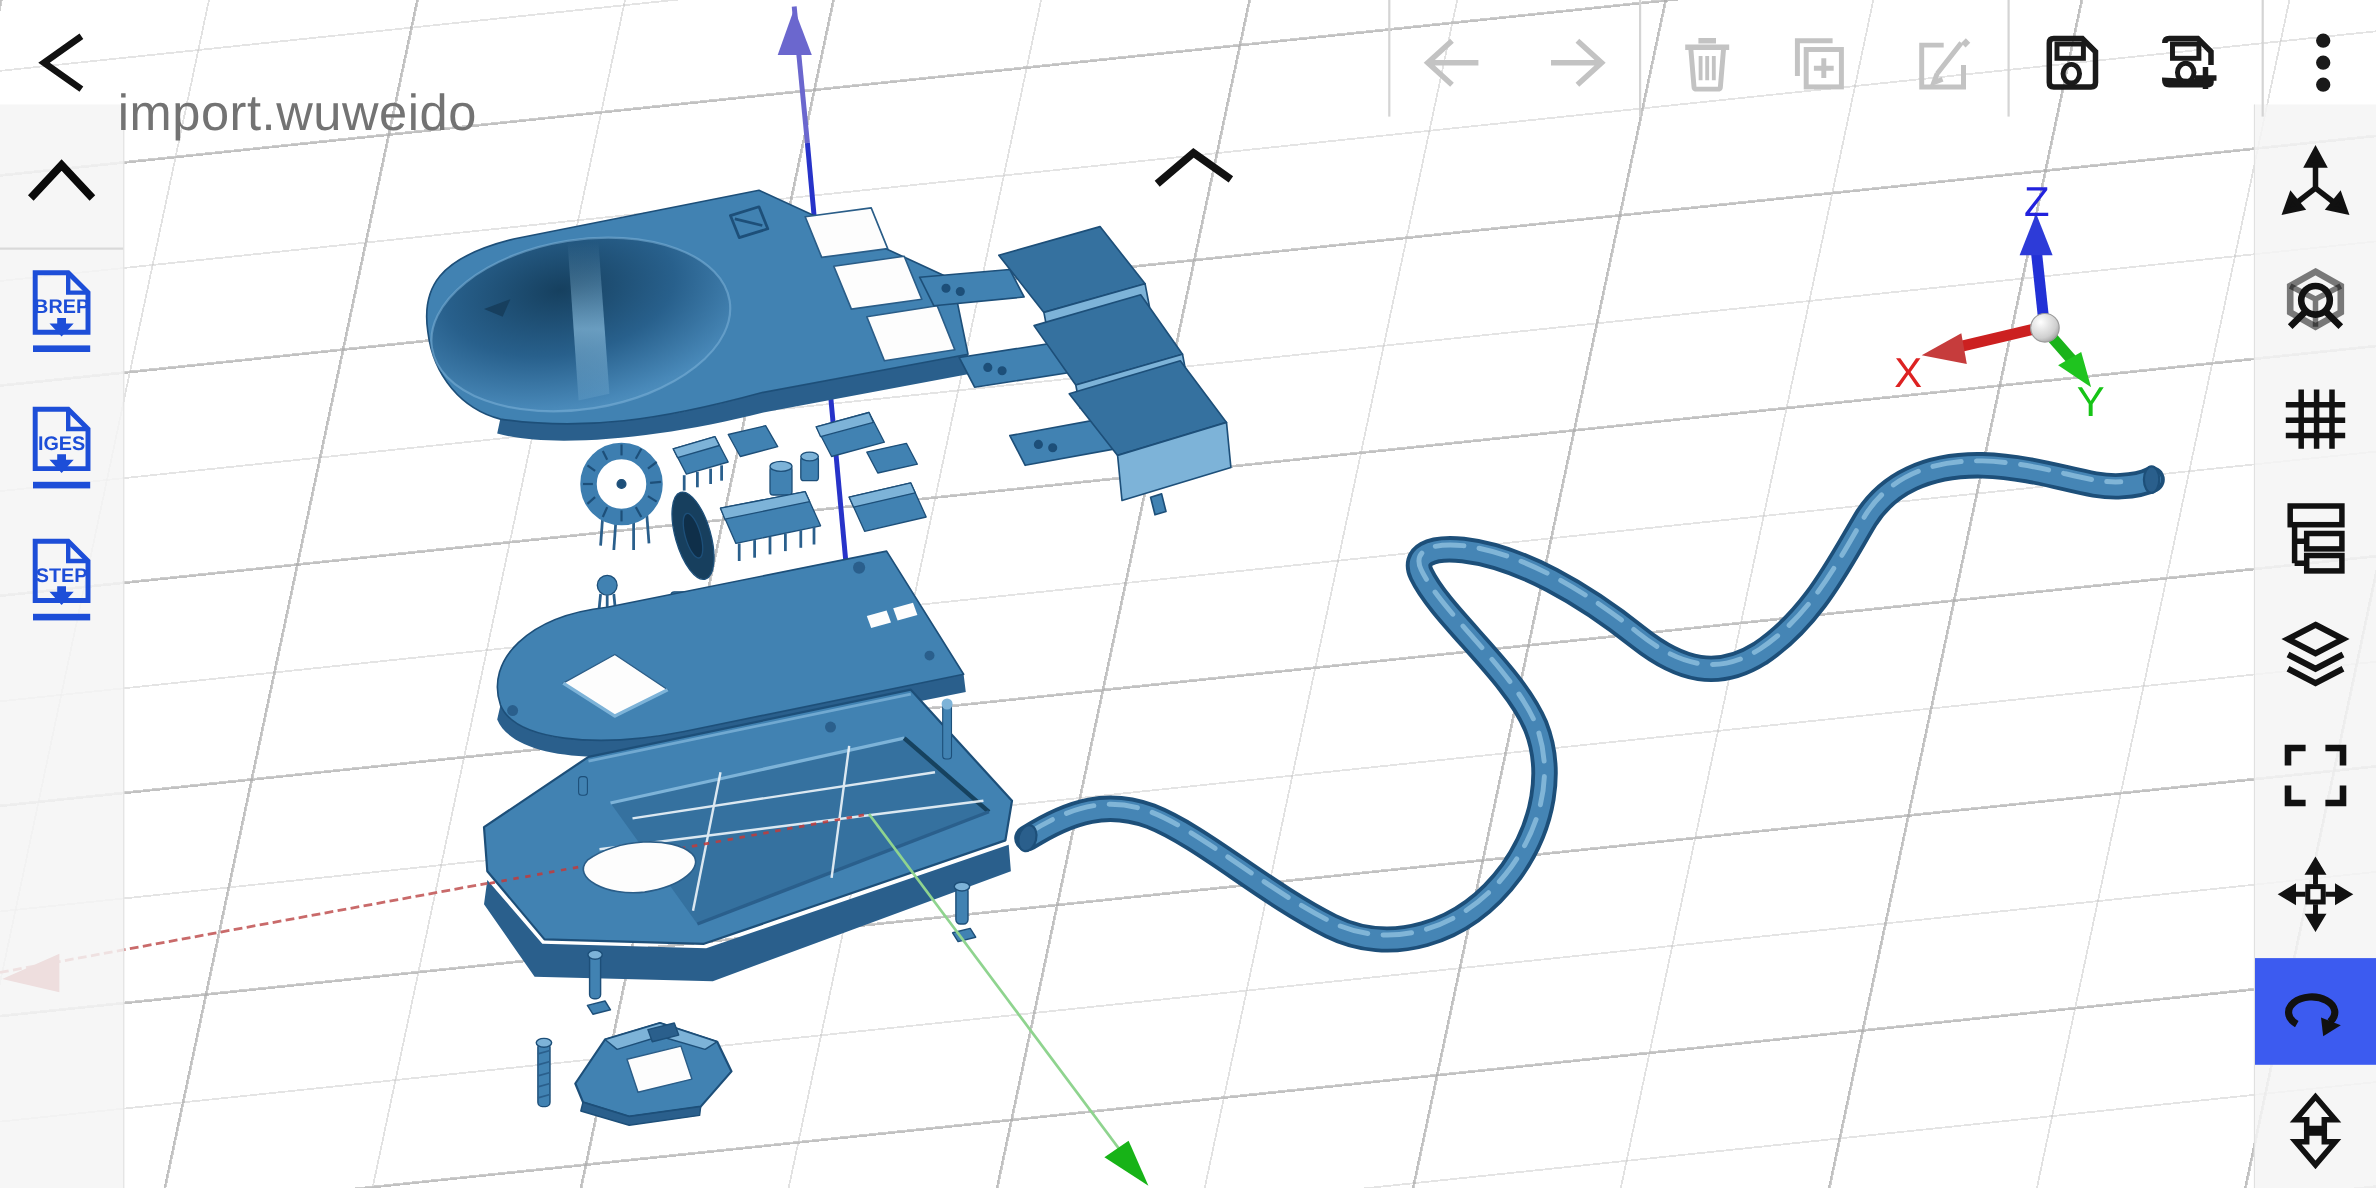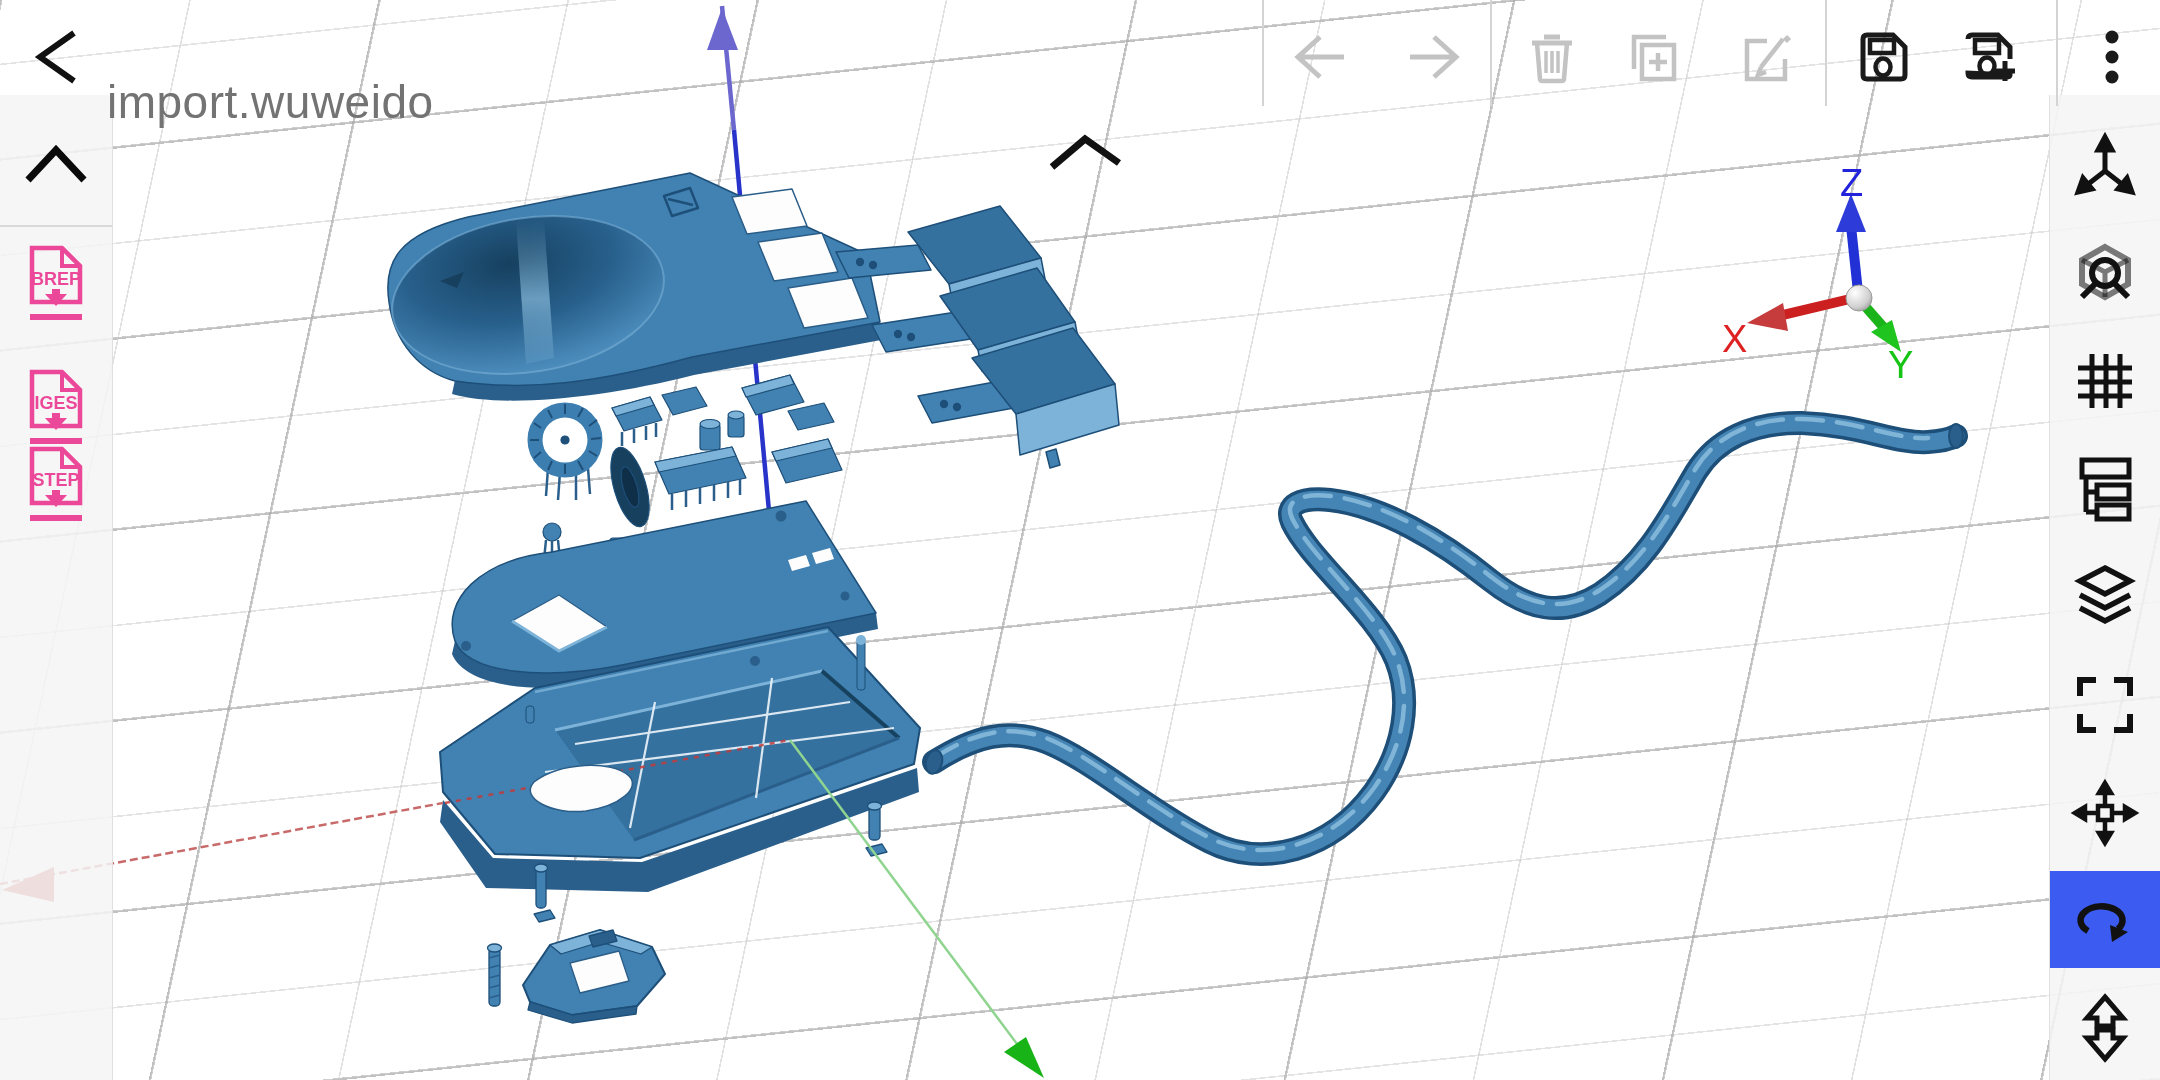--- a/index.html
+++ b/index.html
@@ -16,21 +16,21 @@
   #left-panel{left:0;border-right:1px solid #e0e0e0;}
   #right-panel{right:0;border-left:1px solid #e0e0e0;width:110px;}
   .panel-divider{position:absolute;left:0;width:112px;height:2px;background:#d9d9d9;}
   
   #title-text{position:absolute;left:107px;top:30px;font-size:46px;color:#737373;letter-spacing:.5px;margin-top:45px;}
   .tb-divider{position:absolute;top:0;height:106px;width:2px;background:#d4d4d4;}
   .tb-icon{position:absolute;top:29px;width:56px;height:56px;}
   .ic-on{color:#1a1a1a;} .ic-off{color:#c3c3c3;}
   .tb-icon svg,.lp-icon svg,.rp-icon svg{display:block;}
   
-  .lp-icon{position:absolute;left:24px;width:64px;height:80px;color:#ec4899;}
+  .lp-icon{position:absolute;left:24px;width:64px;height:80px;color:#1d4ed8;}
   .lp-chevron{position:absolute;left:24px;top:140px;width:64px;height:46px;color:#0a0a0a;}
   
   .rp-cell{position:absolute;right:0;width:110px;height:97px;}
   .rp-cell.active{background:var(--selection-blue,#3c5bf0);}
   .rp-icon{position:absolute;left:20px;top:14px;width:70px;height:70px;color:#111;}
   
   .m-mid{fill:var(--model-blue,#4182b2);}
   .m-mid2{fill:#35719f;}
   .m-dark{fill:var(--model-blue-dark,#1d4f79);}
   .m-dark2{fill:#173f5e;}
@@ -305,21 +305,21 @@
 </div>
 <div class="lp-icon" style="top:368px">
   <svg width="64" height="80" viewBox="0 0 64 80">
     <path d="M 8 4 H 38 L 56 22 V 58 H 8 Z" fill="none" stroke="currentColor" stroke-width="4.5"></path>
     <path d="M 38 4 V 22 H 56" fill="none" stroke="currentColor" stroke-width="4"></path>
     <text x="32" y="41" text-anchor="middle" font-size="18" font-weight="700" fill="currentColor">IGES</text>
     <path d="M 28 45 h 8 v 5 h 7 L 32 62 L 21 50 h 7 z" fill="currentColor"></path>
     <rect x="6" y="70" width="52" height="6" fill="currentColor"></rect>
   </svg>
 </div>
-<div class="lp-icon" style="top:445px">
+<div class="lp-icon" style="top:488px">
   <svg width="64" height="80" viewBox="0 0 64 80">
     <path d="M 8 4 H 38 L 56 22 V 58 H 8 Z" fill="none" stroke="currentColor" stroke-width="4.5"></path>
     <path d="M 38 4 V 22 H 56" fill="none" stroke="currentColor" stroke-width="4"></path>
     <text x="32" y="41" text-anchor="middle" font-size="18" font-weight="700" fill="currentColor">STEP</text>
     <path d="M 28 45 h 8 v 5 h 7 L 32 62 L 21 50 h 7 z" fill="currentColor"></path>
     <rect x="6" y="70" width="52" height="6" fill="currentColor"></rect>
   </svg>
 </div>
 
 <svg class="tb-icon" style="left:30px;width:50px" viewBox="0 0 50 56">

